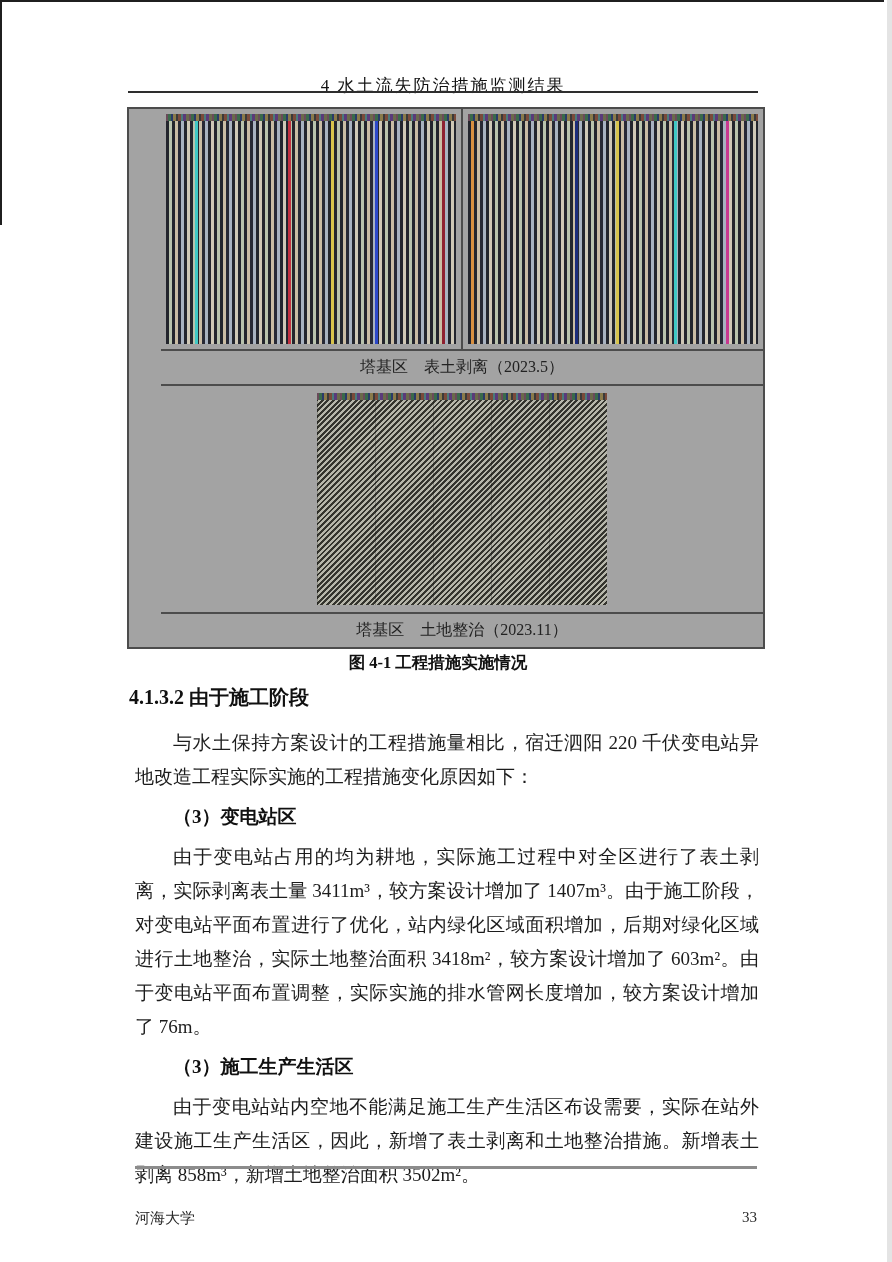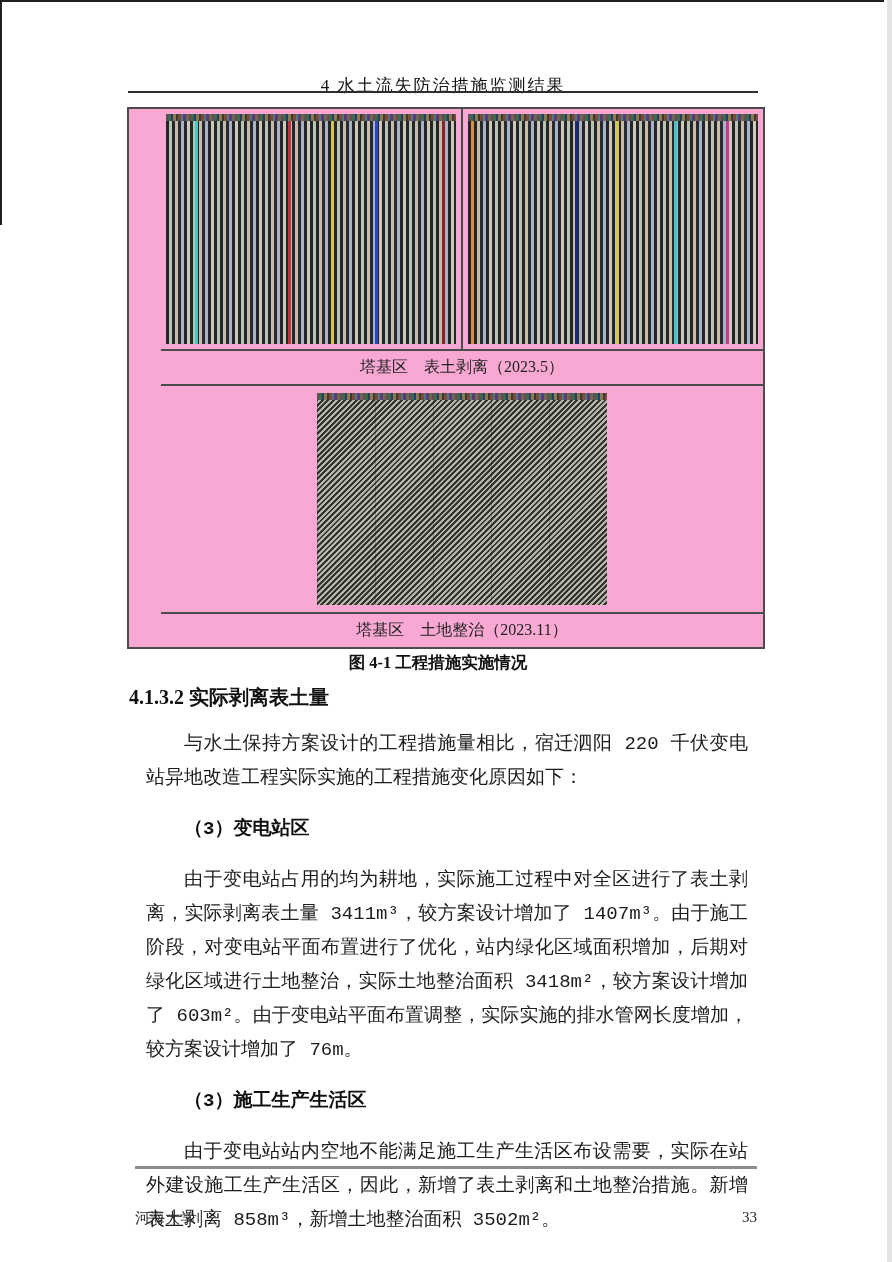--- a/index.html
+++ b/index.html
@@ -13,21 +13,21 @@
   .edge-left{position:absolute;left:0;top:0;width:2px;height:225px;background:#1f1f1f;}
   .edge-right{position:absolute;left:887px;top:0;width:5px;height:1262px;background:#e4e4e4;}
 
   
   .hdr{position:absolute;left:128px;top:74px;width:630px;text-align:center;
        font-size:17px;letter-spacing:2px;color:#111;}
   .hdr-rule{position:absolute;left:128px;top:91px;width:630px;height:2px;background:#2e2e2e;}
 
   
   .fig-table{position:absolute;left:127px;top:107px;width:638px;box-sizing:border-box;
-             border:2px solid #4c4c4c;background:#f9a8d4;padding-left:32px;}
+             border:2px solid #4c4c4c;background:#a3a3a3;padding-left:32px;}
   .fig-row1{display:flex;height:240px;}
   .fig-cell{box-sizing:border-box;padding:5px;flex:1;}
   .fig-cell.first{border-right:2px solid #4c4c4c;}
   .caption-row{height:33px;border-top:2px solid #4c4c4c;text-align:center;
                font-size:16px;line-height:32px;color:#222;}
   .fig-row3{height:226px;border-top:2px solid #4c4c4c;}
 
   .photo{position:relative;width:100%;height:100%;overflow:hidden;
     background:repeating-linear-gradient(90deg,
       #23252d 0 3px,#b9c3ad 3px 6px,
@@ -49,22 +49,22 @@
     background:
       repeating-linear-gradient(90deg, rgba(0,0,0,0.22) 0 1px, transparent 1px 58px),
       repeating-linear-gradient(135deg,#34342e 0 2px,#b6b6aa 2px 4px);}
 
   .fig-label{position:absolute;left:123px;top:652px;width:630px;text-align:center;
              font-weight:bold;font-size:16.5px;color:#111;}
 
   
   .content{position:absolute;left:129px;top:684px;width:636px;}
   .content h2{font-size:20px;font-weight:bold;margin:0 0 16px 0;line-height:26px;color:#101010;}
-  .content p{font-size:19px;line-height:34px;margin:17px;text-align:justify;
-             text-indent:2em;color:#1c1c1c;font-family:Liberation Mono, monospace;}
+  .content p{font-size:19px;line-height:34px;margin:6px;text-align:justify;
+             text-indent:2em;color:#1c1c1c;}
   .content p.subh{font-weight:bold;margin-top:4px;color:#101010;}
 
   
   .ftr-rule{position:absolute;left:135px;top:1166px;width:622px;height:3px;background:#8c8c8c;}
   .ftr-row{position:absolute;left:135px;top:1173px;width:622px;display:flex;
            justify-content:space-between;font-size:15px;color:#2a2a2a;margin-top:36px;}
 </style>
 </head>
 <body>
 
@@ -103,21 +103,21 @@
     <div class="photo-diag">
       <div class="noise"></div>
     </div>
   </div>
   <div class="caption-row">塔基区　土地整治（2023.11）</div>
 </div>
 
 <div class="fig-label">图 4-1 工程措施实施情况</div>
 
 <div class="content">
-  <h2>4.1.3.2 实际剥离表土量</h2>
+  <h2>4.1.3.2 由于施工阶段</h2>
   <p>与水土保持方案设计的工程措施量相比，宿迁泗阳 220 千伏变电站异地改造工程实际实施的工程措施变化原因如下：</p>
   <p class="subh">（3）变电站区</p>
   <p>由于变电站占用的均为耕地，实际施工过程中对全区进行了表土剥离，实际剥离表土量 3411m³，较方案设计增加了 1407m³。由于施工阶段，对变电站平面布置进行了优化，站内绿化区域面积增加，后期对绿化区域进行土地整治，实际土地整治面积 3418m²，较方案设计增加了 603m²。由于变电站平面布置调整，实际实施的排水管网长度增加，较方案设计增加了 76m。</p>
   <p class="subh">（3）施工生产生活区</p>
   <p>由于变电站站内空地不能满足施工生产生活区布设需要，实际在站外建设施工生产生活区，因此，新增了表土剥离和土地整治措施。新增表土剥离 858m³，新增土地整治面积 3502m²。</p>
 </div>
 
 <div class="ftr-rule"></div>
 <div class="ftr-row">
   <span>河海大学</span>

